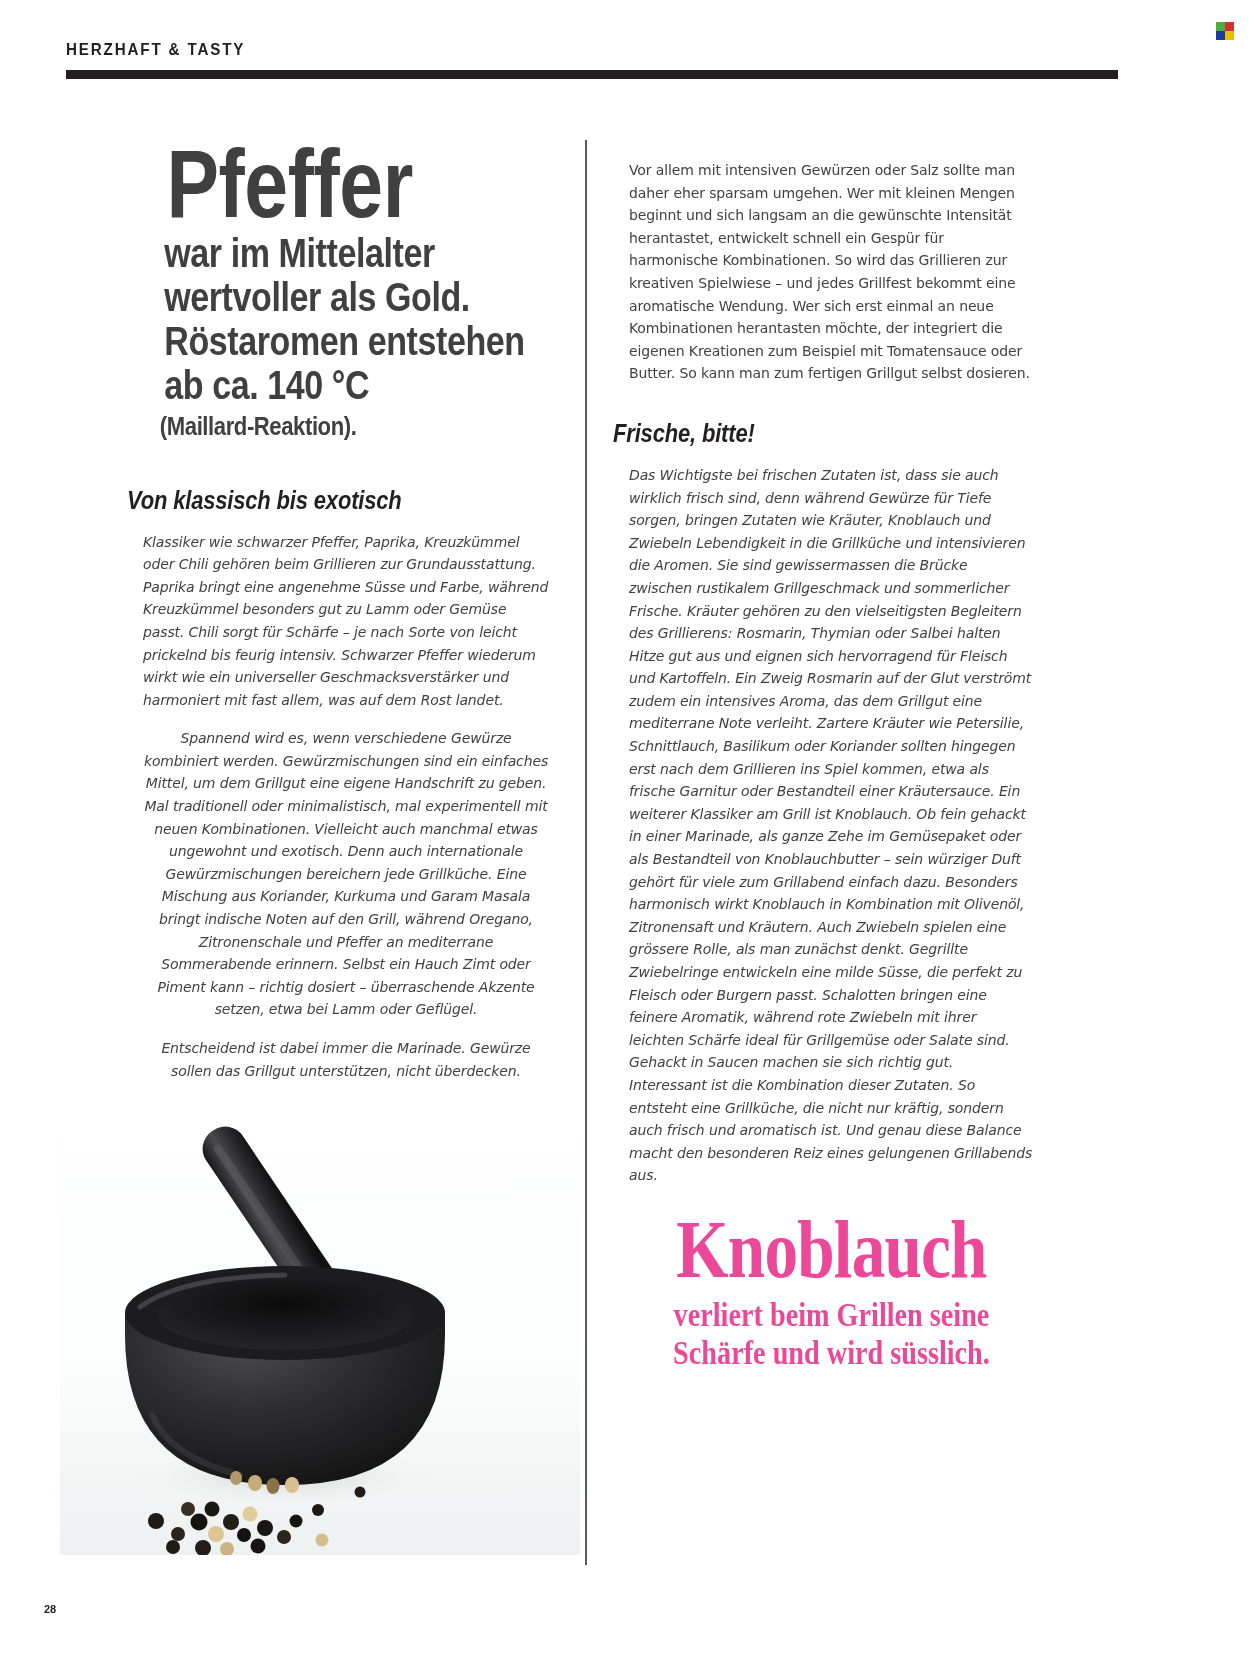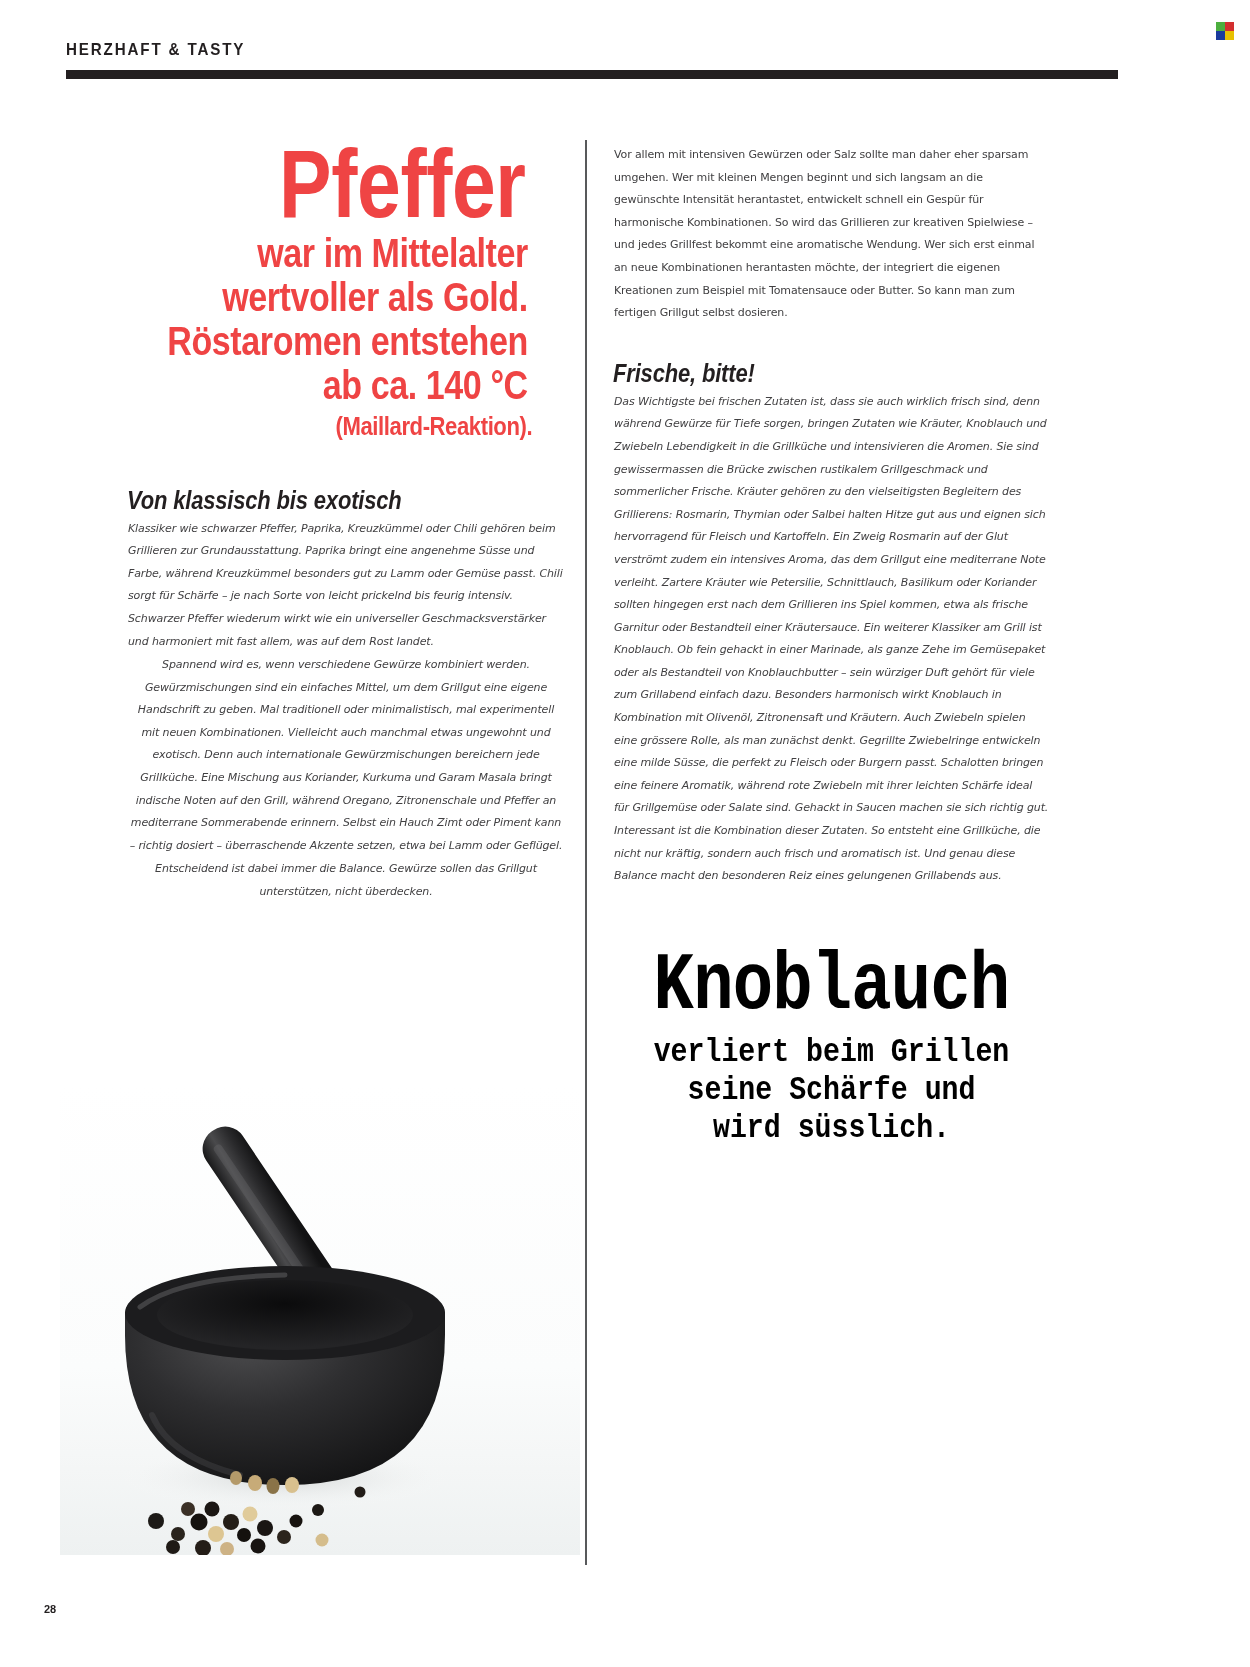--- a/index.html
+++ b/index.html
@@ -69,22 +69,22 @@
   
   .col-left {
     position: absolute;
     left: 127px;
     top: 140px;
     width: 438px;
   }
   .display-title {
     font-family: "Liberation Sans", sans-serif;
     font-weight: 700;
-    color: #ef4444;
-    text-align: right;
+    color: #404040;
+    text-align: left;
     line-height: 0.92;
     letter-spacing: -0.5px;
   }
   .display-title .t1 {
     display: block;
     font-size: 96px;
     transform: scaleX(0.82);
     margin-bottom: 4px;
   }
   .display-title .t2 {
@@ -106,24 +106,24 @@
     font-weight: 700;
     font-size: 25px;
     color: #231f20;
     transform: scaleX(0.88);
     transform-origin: left center;
     margin: 0 0 3px 0;
     letter-spacing: -0.2px;
   }
   .body-copy {
     font-family: "DejaVu Sans", sans-serif;
-    font-size: 11px;
+    font-size: 14px;
     line-height: 22.6px;
     color: #414042;
-    margin: 1px;
+    margin: 16px;
     text-align: left;
     letter-spacing: -0.12px;
   }
   .body-copy + .body-copy { margin-top: 0; text-align: center; }
 
   .heading-block { margin-top: 42px; font-style: italic; }
 
   
   .photo {
     position: absolute;
@@ -136,26 +136,26 @@
   .photo svg { display: block; }
 
   
   .col-right {
     position: absolute;
     left: 613px;
     top: 143px;
     width: 437px;
   }
   .display-title-2 {
-    font-family: Liberation Mono, monospace;
-    font-weight: 700;
-    color: #000000;
+    font-family: Liberation Serif, serif;
+    font-weight: 700;
+    color: #ec4899;
     text-align: center;
     line-height: 0.94;
-    margin-top: 60px;
+    margin-top: 24px;
   }
   .display-title-2 .k1 {
     display: block;
     font-size: 82px;
     transform: scaleX(0.82);
     letter-spacing: -1px;
   }
   .display-title-2 .k2 {
     display: block;
     font-size: 34px;
@@ -197,21 +197,21 @@
     <div class="display-title">
       <span class="t1">Pfeffer</span>
       <span class="t2">war im Mittelalter wertvoller als Gold. Röstaromen entstehen ab ca. 140 °C</span>
       <span class="t3">(Maillard-Reaktion).</span>
     </div>
 
     <div class="heading-block">
       <h2 class="subhead">Von klassisch bis exotisch</h2>
       <p class="body-copy">Klassiker wie schwarzer Pfeffer, Paprika, Kreuzkümmel oder Chili gehören beim Grillieren zur Grundausstattung. Paprika bringt eine angenehme Süsse und Farbe, während Kreuzkümmel besonders gut zu Lamm oder Gemüse passt. Chili sorgt für Schärfe – je nach Sorte von leicht prickelnd bis feurig intensiv. Schwarzer Pfeffer wiederum wirkt wie ein universeller Geschmacksverstärker und harmoniert mit fast allem, was auf dem Rost landet.</p>
       <p class="body-copy">Spannend wird es, wenn verschiedene Gewürze kombiniert werden. Gewürzmischungen sind ein einfaches Mittel, um dem Grillgut eine eigene Handschrift zu geben. Mal traditionell oder minimalistisch, mal experimentell mit neuen Kombinationen. Vielleicht auch manchmal etwas ungewohnt und exotisch. Denn auch internationale Gewürzmischungen bereichern jede Grillküche. Eine Mischung aus Koriander, Kurkuma und Garam Masala bringt indische Noten auf den Grill, während Oregano, Zitronenschale und Pfeffer an mediterrane Sommerabende erinnern. Selbst ein Hauch Zimt oder Piment kann – richtig dosiert – überraschende Akzente setzen, etwa bei Lamm oder Geflügel.</p>
-      <p class="body-copy">Entscheidend ist dabei immer die Balance. Gewürze sollen das Grillgut unterstützen, nicht überdecken.</p>
+      <p class="body-copy">Entscheidend ist dabei immer die Marinade. Gewürze sollen das Grillgut unterstützen, nicht überdecken.</p>
     </div>
   </div>
 
   <div class="photo">
     <svg width="520" height="470" viewBox="0 0 520 470" xmlns="http://www.w3.org/2000/svg" aria-hidden="true">
       <defs>
         <radialGradient id="bowlG" cx="38%" cy="28%" r="78%">
           <stop offset="0%" stop-color="#4e4e50"></stop>
           <stop offset="45%" stop-color="#2e2e30"></stop>
           <stop offset="100%" stop-color="#131314"></stop>

